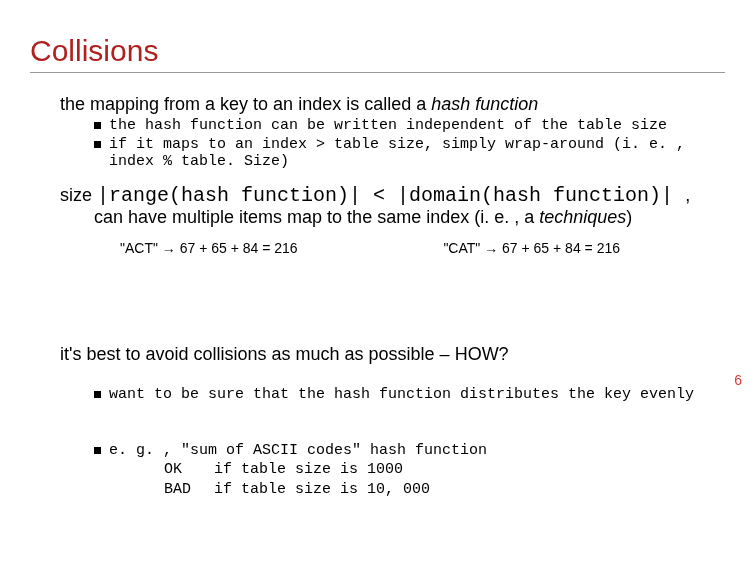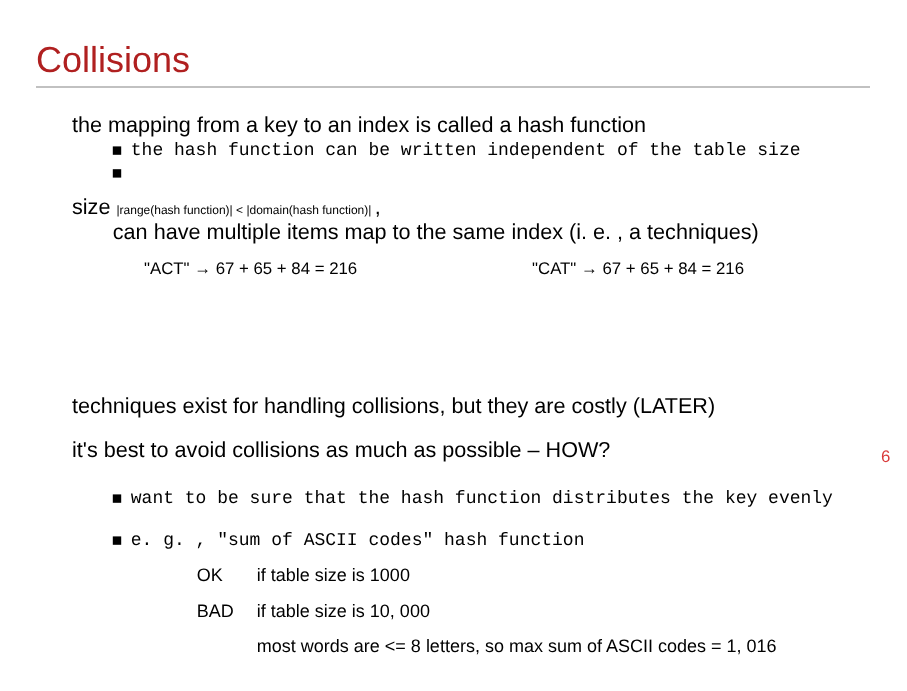--- a/index.html
+++ b/index.html
@@ -2,25 +2,25 @@
 <html><head>
 <meta charset="utf-8">
 <style>
   * { margin: 0; padding: 0; box-sizing: border-box; }
   html, body { width: 756px; height: 576px; background: #fff; font-family: Arial, Helvetica, sans-serif; color: #000; overflow: hidden; position: relative; }
   .slide { width: 756px; height: 420px; position: relative; }
   .title { position: absolute; left: 30px; top: 34px; font-size: 30px; color: #b02020; font-weight: normal; }
   .title-underline { position: absolute; left: 30px; top: 72px; width: 695px; border-bottom: 1px solid #999; }
   .body { position: absolute; left: 60px; top: 94px; width: 650px; font-size: 18px; line-height: 1.15; }
   .sub1 { margin-left: 34px; font-size: 15px; margin-top: 2px; }
-  .sub3 { margin-left: 104px; font-size: 15px; margin-top: 12px; }
+  .sub3 { margin-left: 104px; font-size: 15px; margin-top: 2px; font-family: Liberation Mono, monospace; }
   .bullet-row { display: flex; align-items: flex-start; font-family: Liberation Mono, monospace; }
   .sq { display: inline-block; width: 7px; height: 7px; background: #000; margin-top: 5px; margin-right: 8px; flex-shrink: 0; }
-  .mono { font-family: Liberation Sans, sans-serif; font-size: 10px; }
-  .italic { }
+  .mono { font-family: Liberation Mono, monospace; font-size: 20px; }
+  .italic { font-style: italic; }
   .gap-v12 { height: 12px; }
   .gap-v14 { height: 14px; }
   .overlay { position: absolute; left: 60px; width: 650px; font-size: 18px; line-height: 1.15; }
   .o-block2 { top: 328px; }
   .examples { font-size: 14px; }
   .indent-left { margin-left: 34px; }
   .tabcol { display: inline-block; width: 50px; }
   .pagenum { position: absolute; right: 14px; bottom: 32px; color: #d93a3a; font-size: 14px; }
 </style>
 </head>
@@ -33,61 +33,58 @@
   <div class="body">
     <div>
       <span>the mapping from a key to an index is called a </span><span class="italic">hash function</span>
     </div>
     <div class="sub1 bullet-row">
       <span class="sq"></span>
       <span>the hash function can be written independent of the table size</span>
     </div>
     <div class="sub1 bullet-row">
       <span class="sq"></span>
+      <span>if it maps to an index &gt; table size, simply wrap-around (i. e. , index % table. Size)</span>
     </div>
 
     <div class="gap-v14"></div>
 
     <div>
       <span>size </span><span class="mono">|range(hash function)| &lt; |domain(hash function)| </span><span>,</span>
     </div>
     <div class="indent-left">
       <span>can have multiple items map to the same index (i. e. , a </span><span class="italic">techniques</span><span>)</span>
     </div>
 
     <div class="gap-v12"></div>
 
     <div class="examples" style="padding-left:60px; display:flex; justify-content:space-between; width:560px;">
       <span>"ACT" → 67 + 65 + 84 = 216</span>
       <span>"CAT" → 67 + 65 + 84 = 216</span>
     </div>
   </div>
 
   <div class="overlay o-block2">
-    <div style="margin-left:0;">techniques exist for handling collisions, but they are costly (LATER)</div>
     <div style="margin-top:16px;">it's best to avoid collisions as much as possible – HOW?</div>
   </div>
 
-  <div class="overlay" style="top:405px;">
+  <div class="overlay" style="top:384px;">
     <div class="sub1 bullet-row">
       <span class="sq"></span>
       <span>want to be sure that the hash function distributes the key evenly</span>
     </div>
   </div>
 
   <div class="overlay" style="top:440px;">
     <div class="sub1 bullet-row">
       <span class="sq"></span>
       <span>e. g. , "sum of ASCII codes" hash function</span>
     </div>
     <div class="sub3">
       <span class="tabcol">OK</span><span>if table size is 1000</span>
     </div>
     <div class="sub3">
       <span class="tabcol">BAD</span><span>if table size is 10, 000</span>
     </div>
-    <div class="sub3" style="margin-left:104px;">
-      <span class="tabcol"></span><span>most words are &lt;= 8 letters, so max sum of ASCII codes = 1, 016</span>
-    </div>
   </div>
 
   <div class="pagenum">6</div>
 </div>
 
 </body></html>

